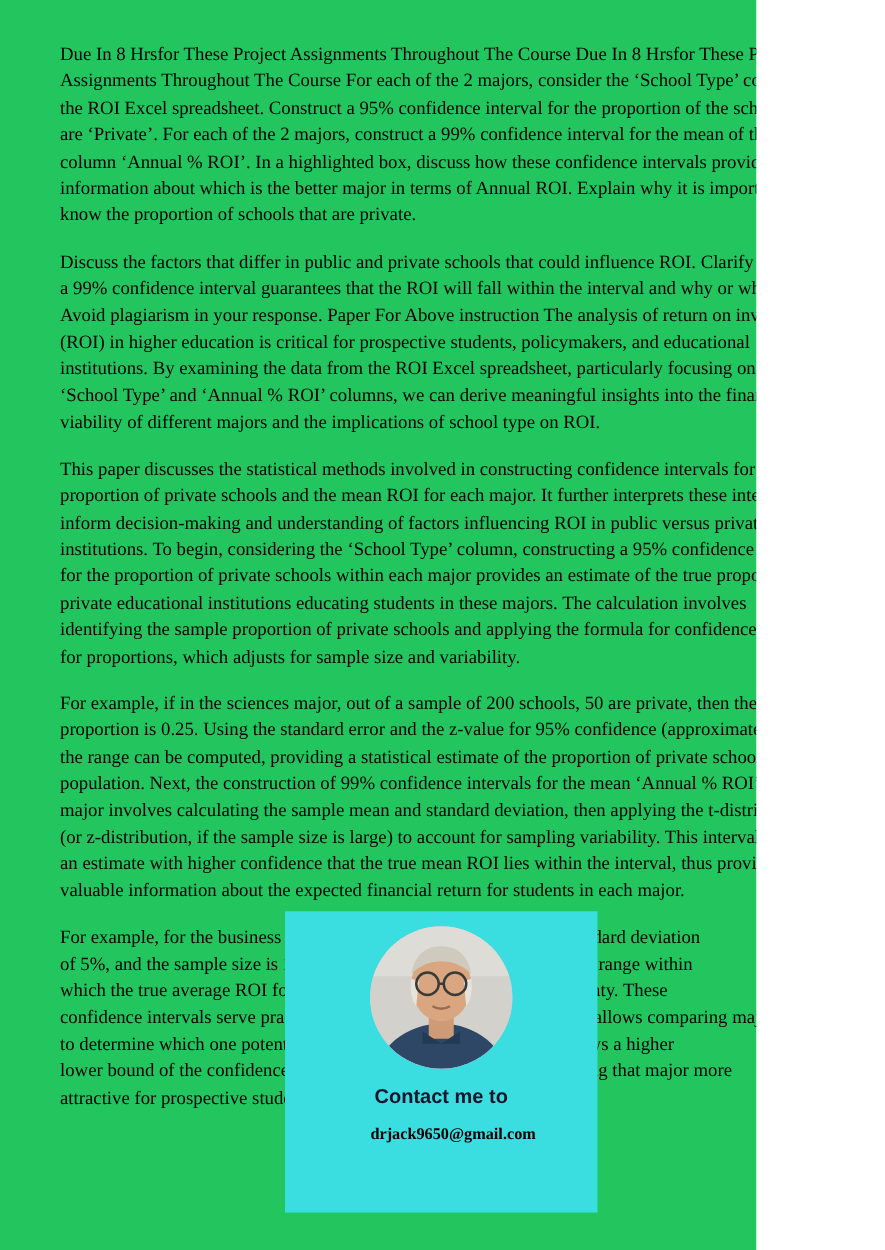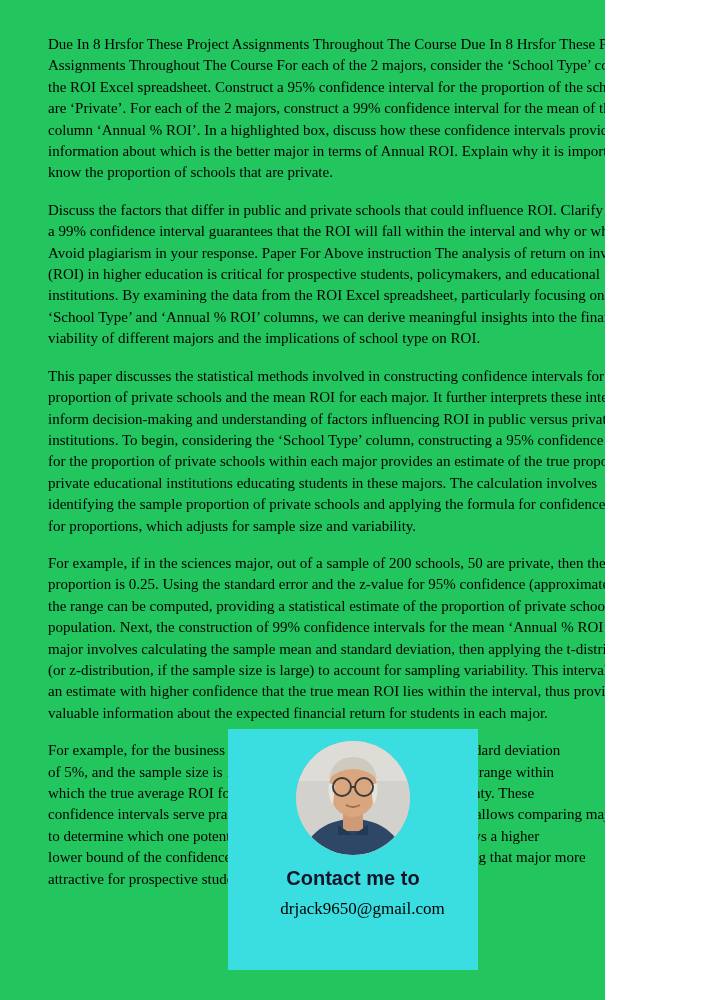--- a/index.html
+++ b/index.html
@@ -45,29 +45,29 @@
     width: 114px;
     height: 114px;
     border-radius: 50%;
     overflow: hidden;
     background: #cfcfc9;
   }
   .contact-text {
     margin-top: 10px;
     font-family: "Liberation Sans", "DejaVu Sans", sans-serif;
     font-weight: bold;
-    font-size: 20px;
+    font-size: 16px;
     line-height: 26px;
     color: #14142b;
   }
   .contact-email {
     margin-top: 8px;
     font-family: "Liberation Serif", "DejaVu Serif", serif;
-    font-weight: normal;
-    font-size: 17px;
+    font-weight: bold;
+    font-size: 13px;
     color: #000000;
     margin-left: 19px;
   }
 </style>
 </head>
 <body>
 
 <div class="page">
   <div class="content">
     <p>Due In 8 Hrsfor These Project Assignments Throughout The Course Due In 8 Hrsfor These Project Assignments Throughout The Course For each of the 2 majors, consider the ‘School Type’ column in the ROI Excel spreadsheet. Construct a 95% confidence interval for the proportion of the schools that are ‘Private’. For each of the 2 majors, construct a 99% confidence interval for the mean of the column ‘Annual % ROI’. In a highlighted box, discuss how these confidence intervals provide information about which is the better major in terms of Annual ROI. Explain why it is important to know the proportion of schools that are private.</p>

